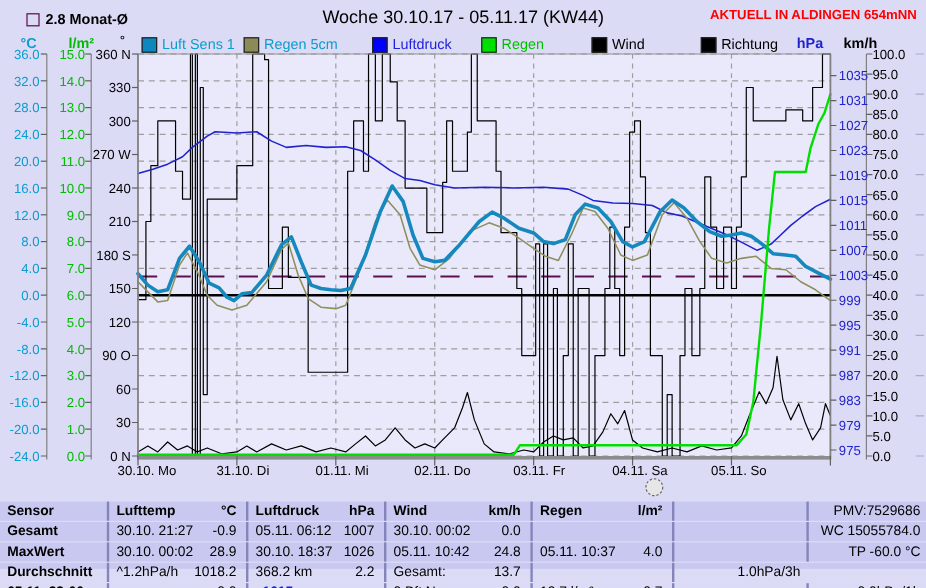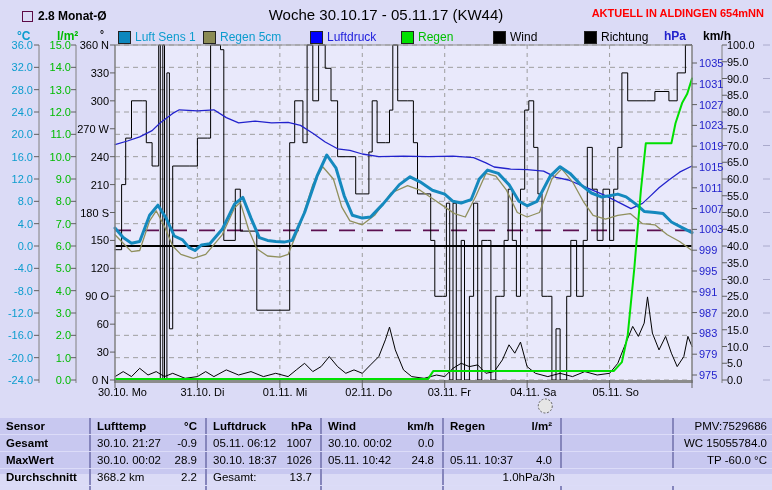--- a/index.html
+++ b/index.html
@@ -390,20 +390,24 @@
         <div class="tcell">
           <span></span>
         </div>
         <div class="tcell pmv">
           <span>TP -60.0 °C</span>
         </div>
       </div>
       <div class="trow">
         <div class="tcell">Durchschnitt</div>
         <div class="tcell">
+          <span>^1.2hPa/h</span>
+          <span>1018.2</span>
+        </div>
+        <div class="tcell">
           <span>368.2 km</span>
           <span>2.2</span>
         </div>
         <div class="tcell">
           <span>Gesamt:</span>
           <span>13.7</span>
         </div>
         <div class="tcell">
           <span></span>
         </div>

